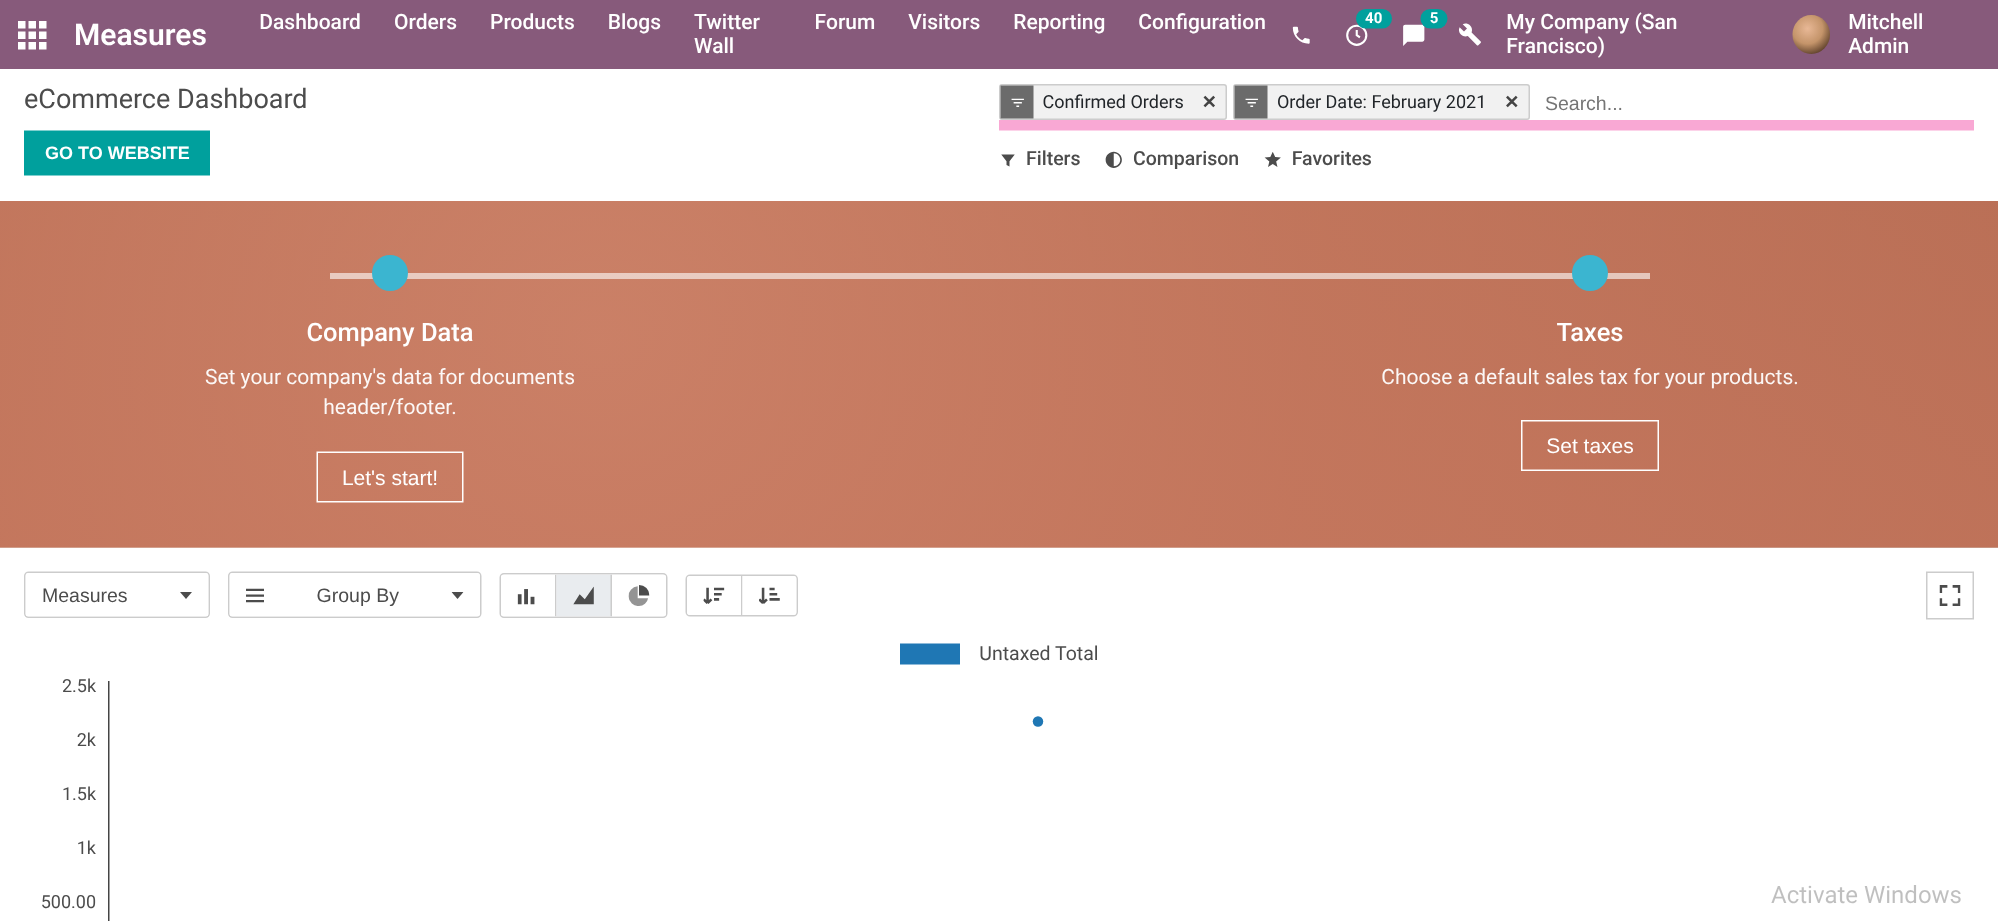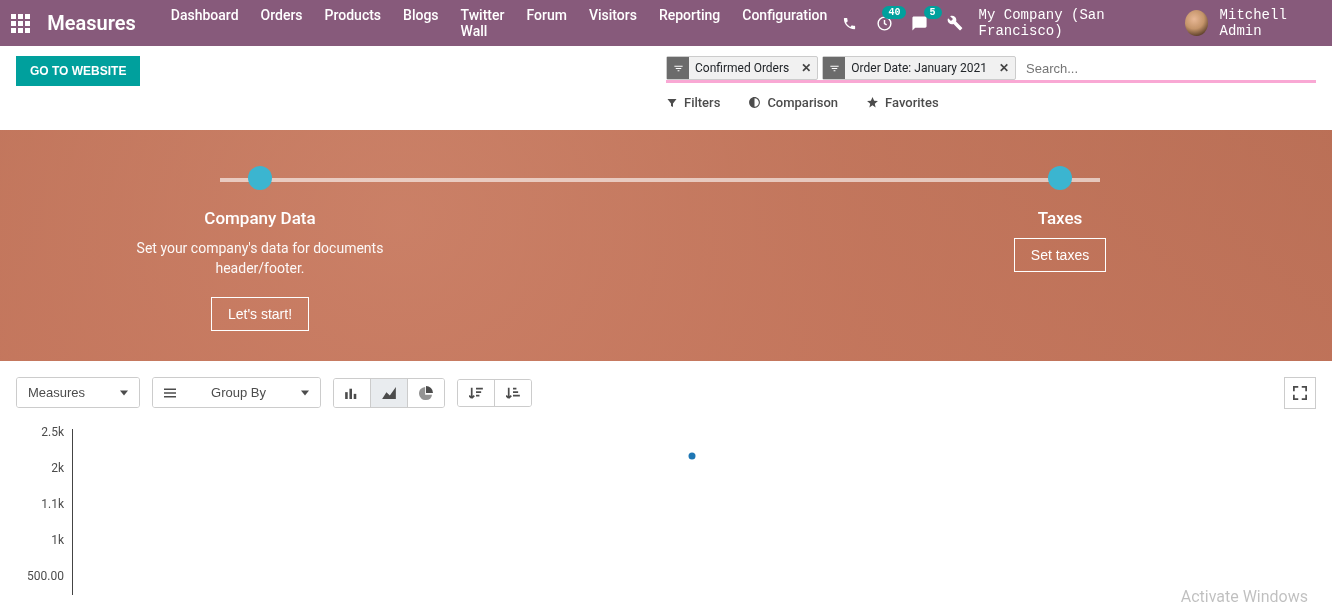--- a/index.html
+++ b/index.html
@@ -4,38 +4,38 @@
 <style>
 * { box-sizing: border-box; margin: 0; padding: 0; }
 body { font-family: -apple-system, BlinkMacSystemFont, "Segoe UI", Roboto, sans-serif; font-size: 13px; color: #212529; background: #fff; width: 1332px; }
 .topbar { background: #875a7b; color: #fff; height: 46px; display: flex; align-items: center; padding: 0 8px; }
 .apps-icon { width: 28px; height: 28px; display: flex; align-items: center; justify-content: center; cursor: pointer; }
 .apps-grid { display: grid; grid-template-columns: repeat(3, 5px); grid-template-rows: repeat(3, 5px); gap: 2px; }
 .apps-grid span { background: #fff; width: 5px; height: 5px; }
 .brand { font-size: 20px; font-weight: 600; margin: 0 24px 0 14px; }
 .nav-items { display: flex; gap: 0; }
 .nav-items a { color: #fff; text-decoration: none; font-size: 14px; padding: 14px 11px; font-weight: 500; }
-.topbar-right { margin-left: auto; display: flex; align-items: center; gap: 12px; font-family: Liberation Mono, monospace; }
+.topbar-right { margin-left: auto; display: flex; align-items: center; gap: 12px; }
 .icon-btn { width: 26px; height: 26px; display: flex; align-items: center; justify-content: center; cursor: pointer; position: relative; }
 .badge { position: absolute; top: -4px; right: -10px; background: #00a09d; color: #fff; border-radius: 9px; font-size: 10px; font-weight: 700; padding: 1px 6px; }
 .company-name { font-size: 14px; font-weight: 500; }
 .user-name { font-size: 14px; font-weight: 500; }
 .avatar { width: 26px; height: 26px; border-radius: 50%; background: radial-gradient(circle at 40% 35%, #e8b896 0%, #c4946a 45%, #5a3d28 80%); }
 .control-row { display: flex; align-items: flex-start; padding: 10px 16px 0 16px; }
 .left-col { flex: 0 0 auto; }
 .page-title { font-size: 18px; color: #4c4c4c; font-weight: 400; margin-bottom: 10px; }
 .go-btn { background: #00a09d; color: #fff; border: none; padding: 8px 14px; font-size: 12px; font-weight: 700; cursor: pointer; }
 .right-col { margin-left: auto; width: 650px; }
-.search-row { display: flex; align-items: stretch; border-bottom: 3px solid #f9a8d4; }
+.search-row { display: flex; align-items: stretch; border-bottom: 7px solid #f9a8d4; }
 .facet { display: inline-flex; align-items: center; background: #f1f1f1; border: 1px solid #ccc; border-radius: 2px; margin-right: 4px; font-size: 12px; }
 .facet .ficon { background: #6b6b6b; color: #fff; width: 22px; height: 22px; display: flex; align-items: center; justify-content: center; }
 .facet .flabel { padding: 0 6px; }
 .facet .fclose { padding: 0 6px; cursor: pointer; color: #444; font-weight: 700; }
 .search-input { flex: 1; border: none; outline: none; font-size: 13px; padding: 4px 6px; color: #888; }
-.search-opts { display: flex; gap: 28px; padding: 12px 0 4px 0; }
+.search-opts { display: flex; gap: 16px; padding: 12px 0 4px 0; }
 .search-opts .opt { display: inline-flex; align-items: center; gap: 6px; font-size: 13px; color: #4c4c4c; cursor: pointer; font-weight: 500; }
 .onboard { background: linear-gradient(rgba(200,120,95,0.78), rgba(200,120,95,0.85)), radial-gradient(circle at 30% 40%, #d4a085 0%, #a86b4f 50%, #8a5238 100%); color: #fff; padding: 36px 12px 30px 0; position: relative; margin-top: 16px; }
 .steps { display: flex; justify-content: space-between; width: 1100px; margin: 0 auto; position: relative; }
 .step-line { position: absolute; top: 12px; left: 110px; right: 110px; height: 4px; background: rgba(255,255,255,0.6); }
 .step { width: 300px; text-align: center; position: relative; }
 .step-dot { width: 24px; height: 24px; border-radius: 50%; background: #3bb5d0; margin: 0 auto 18px auto; }
 .step h3 { font-size: 17px; font-weight: 500; margin-bottom: 10px; }
 .step p { font-size: 14px; line-height: 1.45; margin-bottom: 18px; opacity: 0.95; }
 .step button { background: transparent; border: 1px solid #fff; color: #fff; padding: 8px 16px; font-size: 14px; cursor: pointer; }
 .toolbar { display: flex; align-items: center; padding: 16px; gap: 12px; }
@@ -108,40 +108,41 @@
         </svg>
     </div>
     <div class="company-name">My Company (San Francisco)</div>
     <div class="avatar"></div>
     <div class="user-name">Mitchell Admin</div>
   </div>
 </div>
 
 <div class="control-row">
   <div class="left-col">
+    <div class="page-title">eCommerce Dashboard</div>
     <button class="go-btn">GO TO WEBSITE</button>
   </div>
   <div class="right-col">
     <div class="search-row">
       <div class="facet">
         <span class="ficon">
           <svg width="11" height="11" viewBox="0 0 24 24" fill="#fff">
               <path d="M10 18h4v-2h-4v2zM3 6v2h18V6H3zm3 7h12v-2H6v2z"></path>
             </svg>
         </span>
         <span class="flabel">Confirmed Orders</span>
         <span class="fclose">✕</span>
       </div>
       <div class="facet">
         <span class="ficon">
           <svg width="11" height="11" viewBox="0 0 24 24" fill="#fff">
               <path d="M10 18h4v-2h-4v2zM3 6v2h18V6H3zm3 7h12v-2H6v2z"></path>
             </svg>
         </span>
-        <span class="flabel">Order Date: January 2021</span>
+        <span class="flabel">Order Date: February 2021</span>
         <span class="fclose">✕</span>
       </div>
       <input class="search-input" placeholder="Search..." style="">
     </div>
     <div class="search-opts">
       <div class="opt">
         <svg width="12" height="12" viewBox="0 0 24 24" fill="#4c4c4c">
             <path d="M3 4h18l-7 9v7l-4-2v-5z"></path>
           </svg>
         <span>Filters</span>
@@ -167,20 +168,21 @@
     <div class="step-line"></div>
     <div class="step">
       <div class="step-dot"></div>
       <h3>Company Data</h3>
       <p>Set your company's data for documents header/footer.</p>
       <button>Let's start!</button>
     </div>
     <div class="step">
       <div class="step-dot"></div>
       <h3>Taxes</h3>
+      <p>Choose a default sales tax for your products.</p>
       <button>Set taxes</button>
     </div>
   </div>
 </div>
 
 <div class="toolbar">
   <div class="btn-group">
     <button class="tbtn">
       <span>Measures</span>
       <svg width="8" height="8" viewBox="0 0 10 10" fill="#4c4c4c">
@@ -232,24 +234,28 @@
     </button>
   </div>
   <div class="expand-btn">
     <svg width="14" height="14" viewBox="0 0 16 16" fill="none" stroke="#4c4c4c" stroke-width="2">
         <path d="M1 6V1h5M15 10v5h-5M10 1h5v5M6 15H1v-5"></path>
       </svg>
   </div>
 </div>
 
 <div class="chart-wrap">
+  <div class="legend">
+    <span class="sw"></span>
+    <span>Untaxed Total</span>
+  </div>
   <div class="chart">
     <div class="ytick" style="top:0">2.5k</div>
     <div class="ytick" style="top:36px">2k</div>
-    <div class="ytick" style="top:72px">1.1k</div>
+    <div class="ytick" style="top:72px">1.5k</div>
     <div class="ytick" style="top:108px">1k</div>
     <div class="ytick" style="top:144px">500.00</div>
     <div class="plot">
       <div class="datapoint" id="dp0" style="left: 49.8%; top: 27.24px;"></div>
     </div>
   </div>
   <div class="watermark">Activate Windows</div>
 </div>
 
 </body></html>

